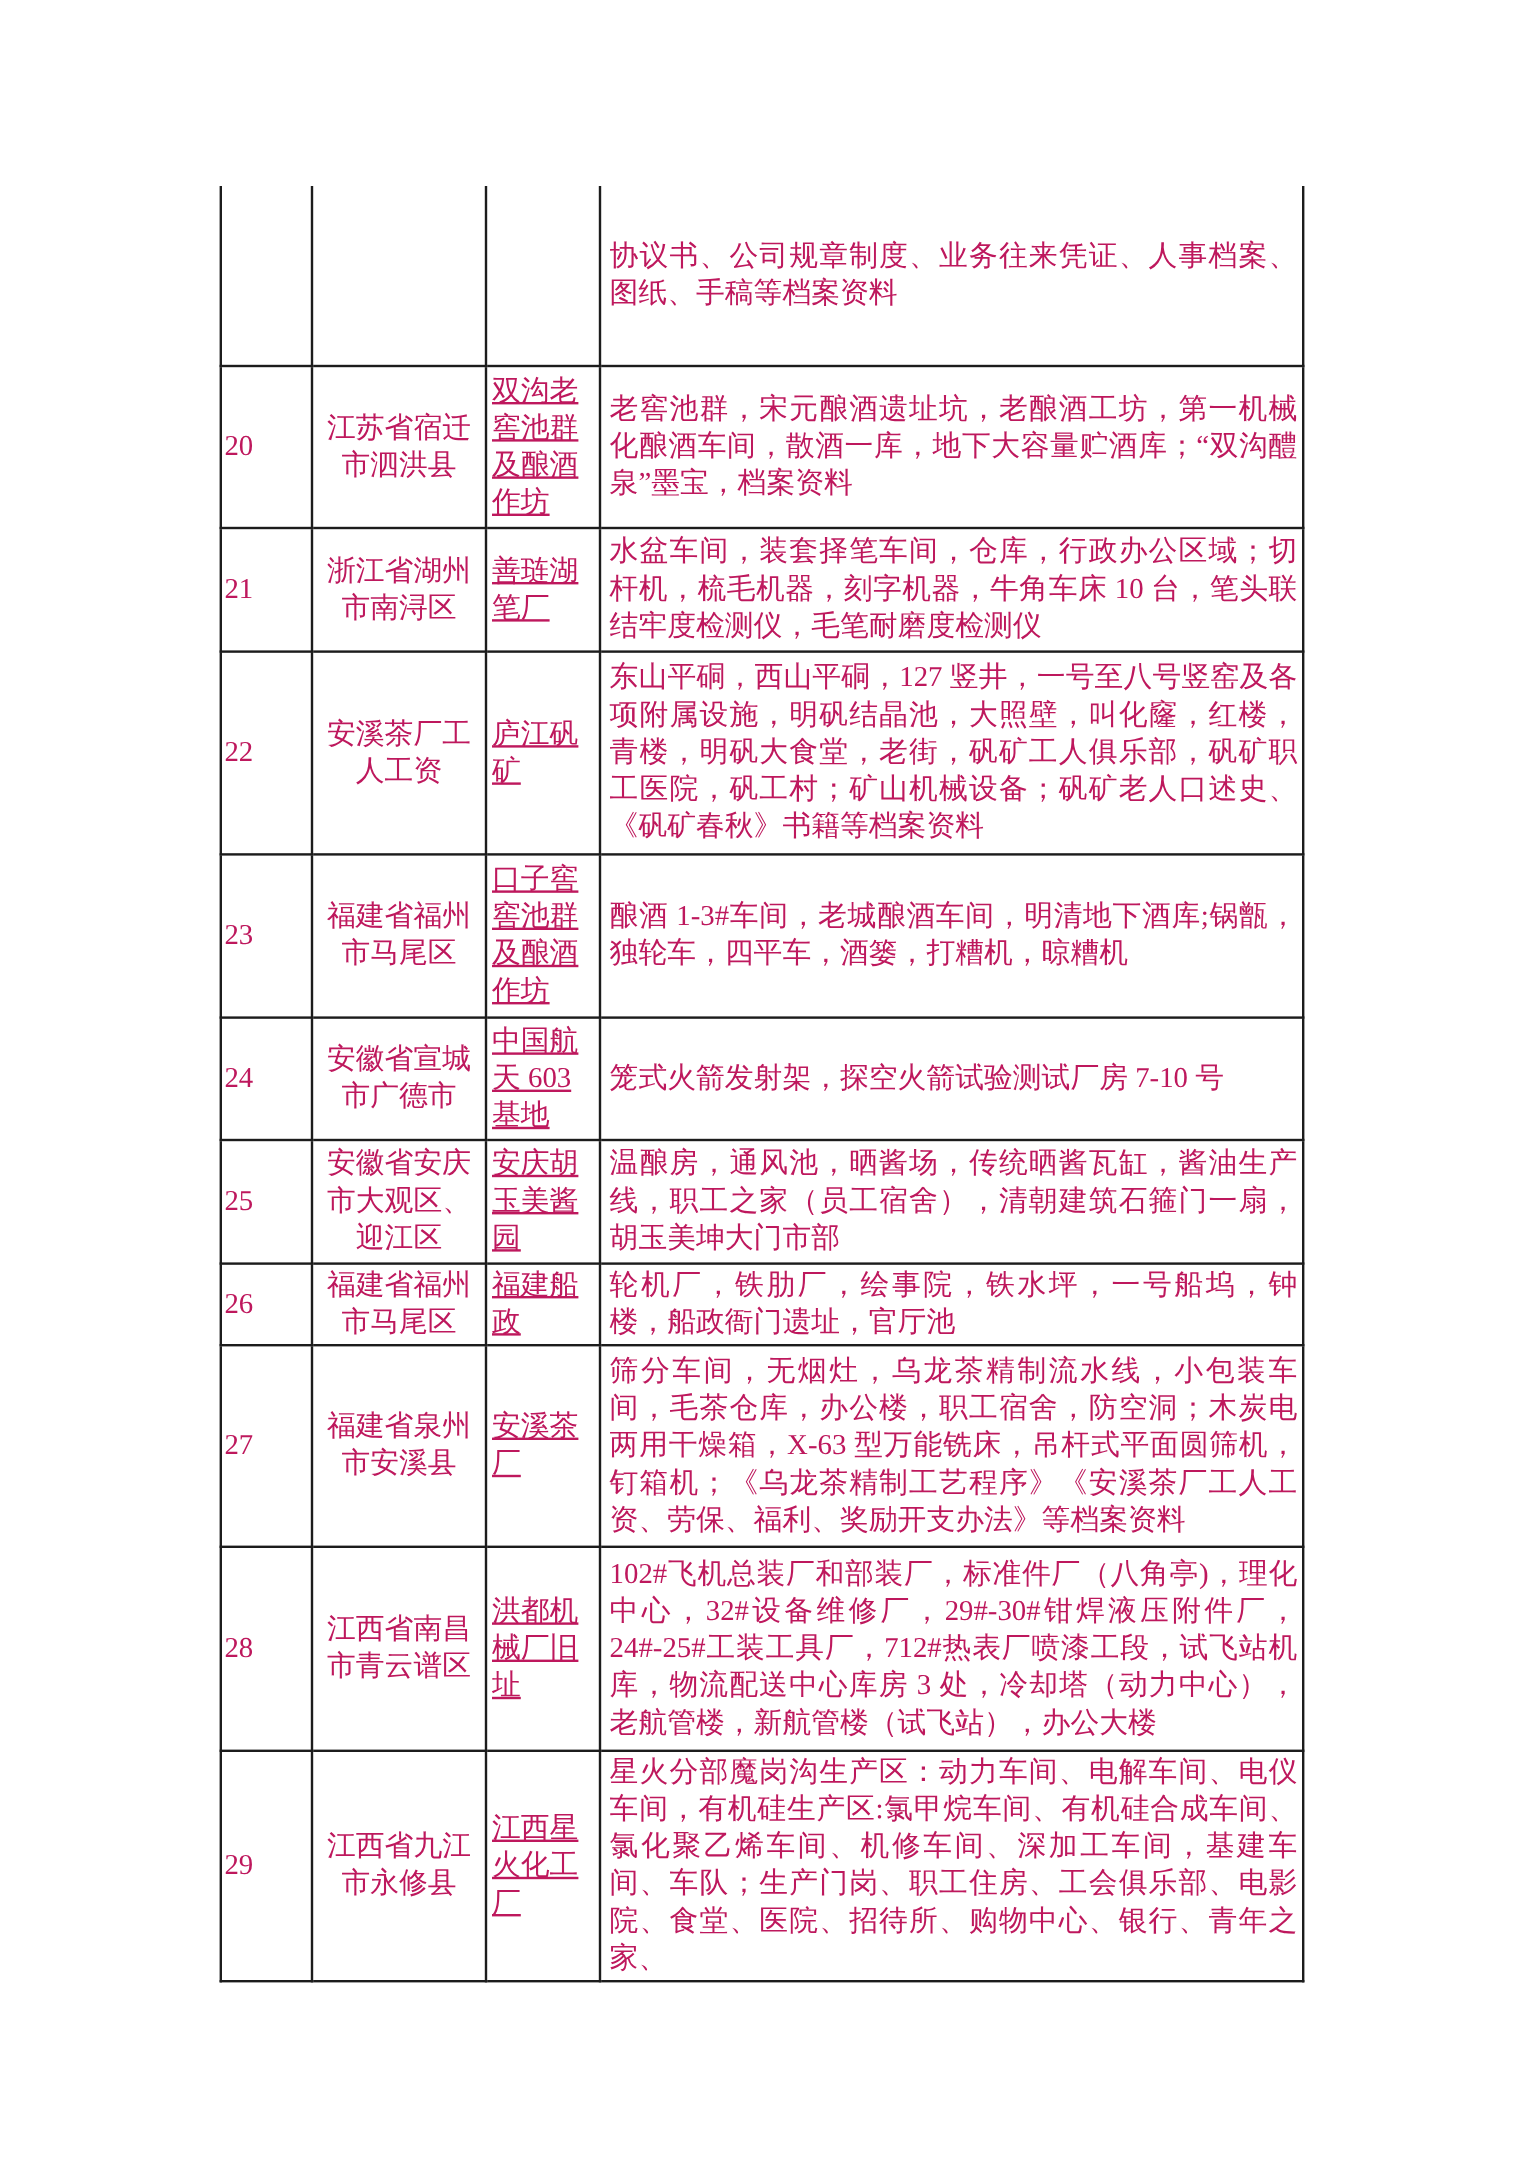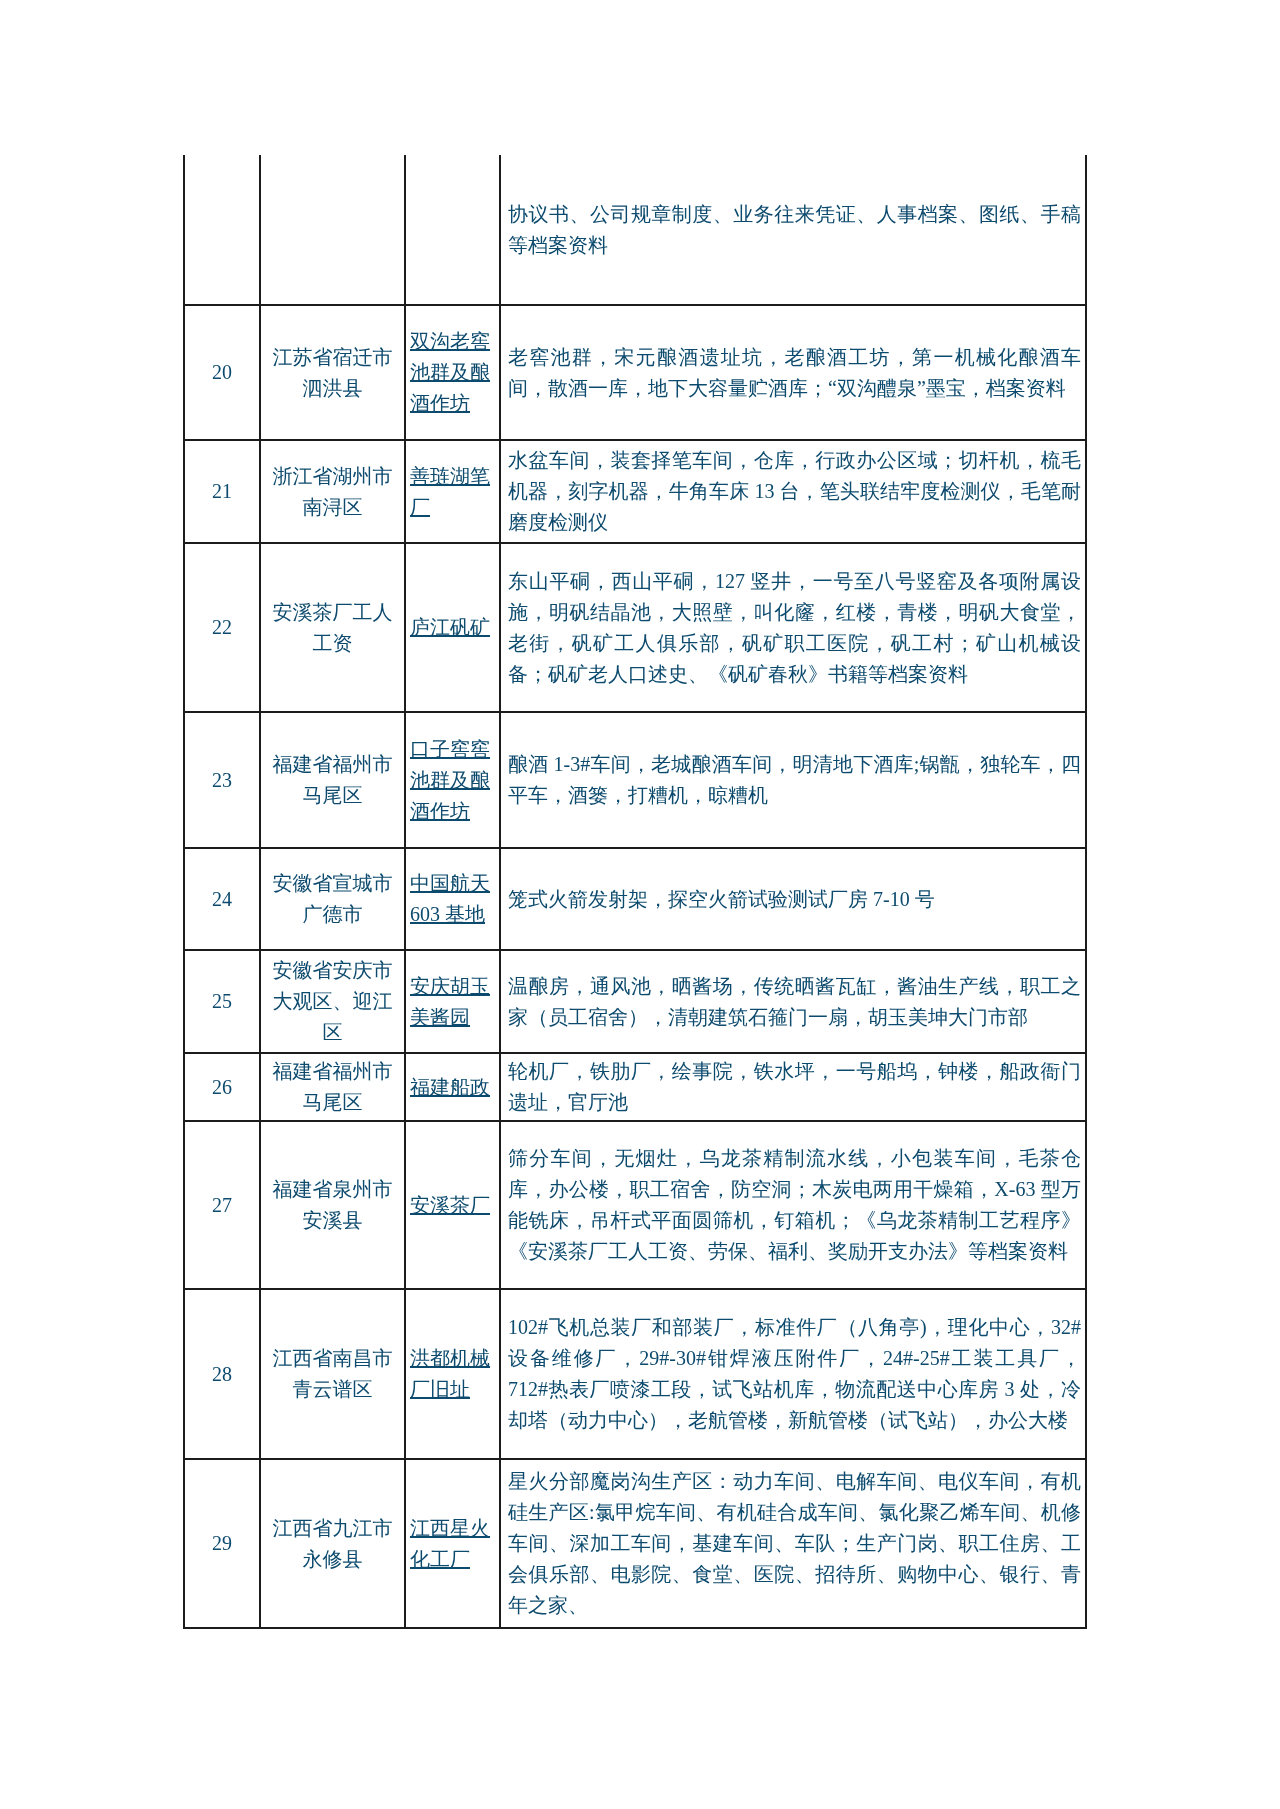--- a/index.html
+++ b/index.html
@@ -16,32 +16,32 @@
     background: #ffffff;
     overflow: hidden;
   }
   table.heritage {
     position: absolute;
     left: 183px;
     top: 155px;
     width: 902px;
     border-collapse: collapse;
     table-layout: fixed;
-    color: #0c4a6e;
-    font-size: 20px;
+    color: #be185d;
+    font-size: 24px;
     line-height: 31px;
   }
   table.heritage td {
     border: 2px solid #1c1c1c;
     vertical-align: middle;
     overflow: hidden;
   }
   tr.cont-row td { border-top: none; }
   td.c-num {
-    text-align: center;
+    text-align: left;
     padding: 2px 2px;
   }
   td.c-region {
     padding: 2px 5px;
     letter-spacing: 0px;
     text-align: center;
   }
   td.c-name {
     padding: 2px 3px 2px 4px;
     text-align: left;
@@ -74,21 +74,21 @@
       <tr style="height:135px">
         <td class="c-num">20</td>
         <td class="c-region">江苏省宿迁市泗洪县</td>
         <td class="c-name">双沟老窖池群及酿酒作坊</td>
         <td class="c-desc">老窖池群，宋元酿酒遗址坑，老酿酒工坊，第一机械化酿酒车间，散酒一库，地下大容量贮酒库；“双沟醴泉”墨宝，档案资料</td>
       </tr>
       <tr style="height:103px">
         <td class="c-num">21</td>
         <td class="c-region">浙江省湖州市南浔区</td>
         <td class="c-name">善琏湖笔厂</td>
-        <td class="c-desc">水盆车间，装套择笔车间，仓库，行政办公区域；切杆机，梳毛机器，刻字机器，牛角车床 13 台，笔头联结牢度检测仪，毛笔耐磨度检测仪</td>
+        <td class="c-desc">水盆车间，装套择笔车间，仓库，行政办公区域；切杆机，梳毛机器，刻字机器，牛角车床 10 台，笔头联结牢度检测仪，毛笔耐磨度检测仪</td>
       </tr>
       <tr style="height:169px">
         <td class="c-num">22</td>
         <td class="c-region">安溪茶厂工人工资</td>
         <td class="c-name">庐江矾矿</td>
         <td class="c-desc">东山平硐，西山平硐，127 竖井，一号至八号竖窑及各项附属设施，明矾结晶池，大照壁，叫化窿，红楼，青楼，明矾大食堂，老街，矾矿工人俱乐部，矾矿职工医院，矾工村；矿山机械设备；矾矿老人口述史、《矾矿春秋》书籍等档案资料</td>
       </tr>
       <tr style="height:136px">
         <td class="c-num">23</td>
         <td class="c-region">福建省福州市马尾区</td>

